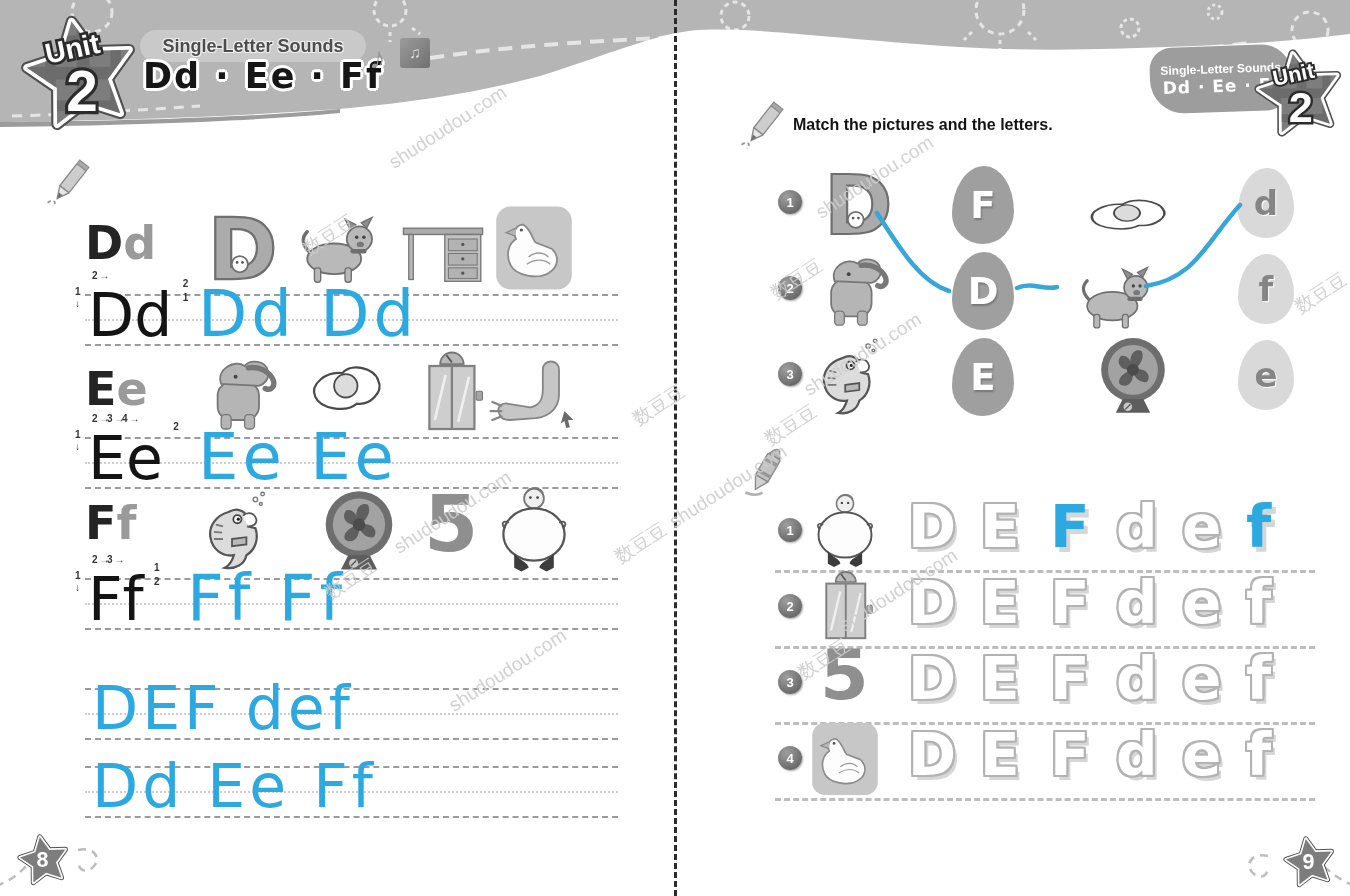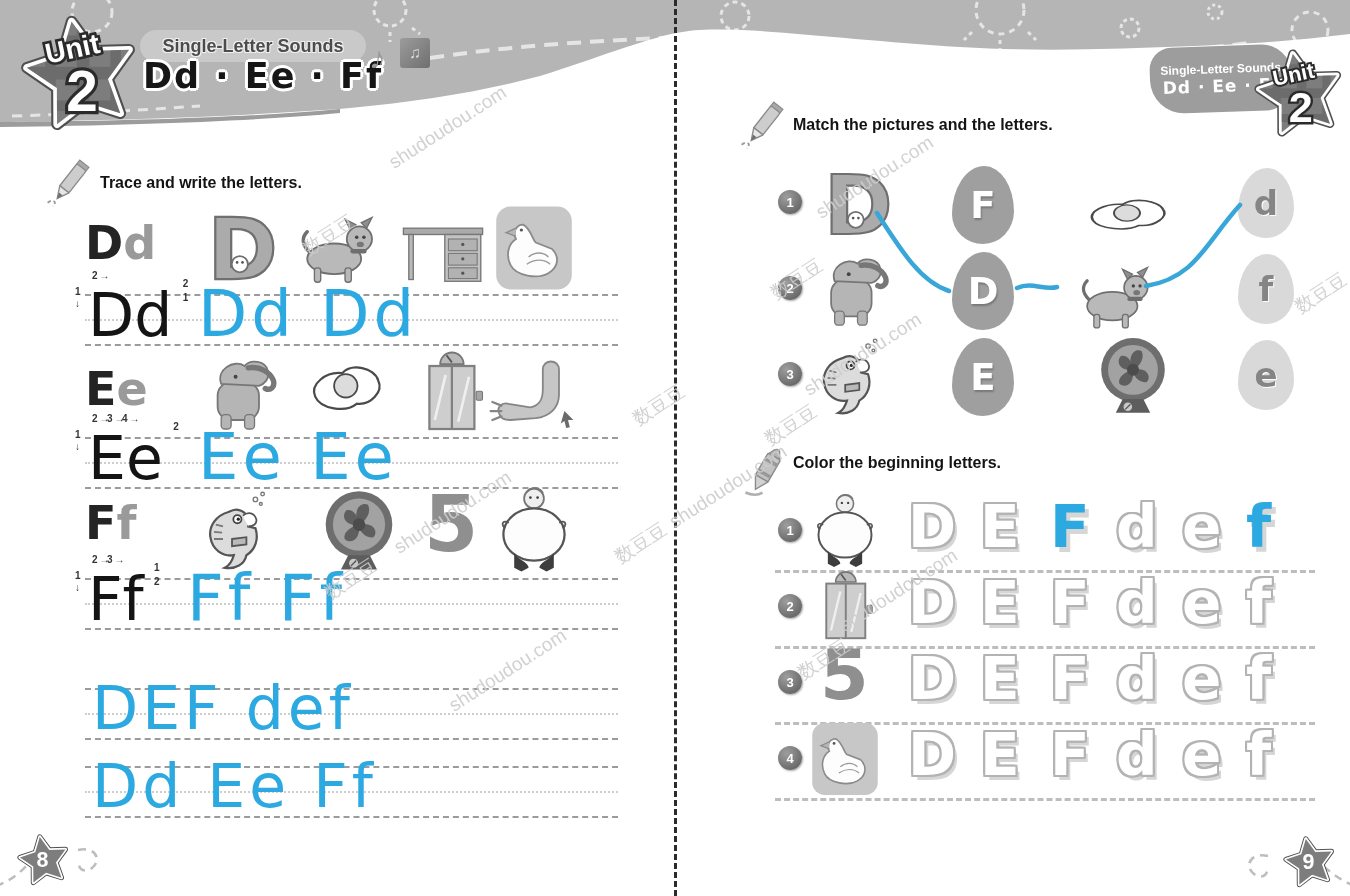--- a/index.html
+++ b/index.html
@@ -160,21 +160,20 @@
 
   <div id="pencil-left" class="tool-icon" style="left:44px;top:156px;"><svg viewBox="0 0 60 60" width="100%" height="100%">
         <g transform="rotate(38 30 30)">
           <rect x="22" y="4" width="13" height="6" fill="#a9a9a9" stroke="#8a8a8a" stroke-width="1.2"></rect>
           <rect x="22" y="9" width="13" height="31" rx="2" fill="#cdcdcd" stroke="#8a8a8a" stroke-width="1.5"></rect>
           <path d="M22,40 L28.5,53 L35,40 Z" fill="#e6e6e6" stroke="#8a8a8a" stroke-width="1.5"></path>
           <path d="M26,46.5 L28.5,53 L31,46.5 Z" fill="#6e6e6e"></path>
         </g>
         <path d="M4,52 C10,47 15,51 10,56" fill="none" stroke="#9a9a9a" stroke-width="2" stroke-dasharray="4 3"></path>
       </svg></div>
-  <div class="sec-title" style="left:100px;top:174px;">Trace and write the letters.</div>
 
   <div id="left-rows">
       <div class="label-letters" style="left:85px;top:220px;"><span class="cap">D</span><span class="sm">d</span></div>
       <div class="picture" style="left:193px;top:203px;width:90px;height:90px;"><svg viewBox="0 0 100 100">
           <text x="16" y="84" font-size="94" font-weight="bold" font-family="DejaVu Sans" fill="#ababab" stroke="#6f6f6f" stroke-width="2.5">D</text>
           <circle cx="52" cy="68" r="9" fill="#fff" stroke="#6f6f6f" stroke-width="2"></circle>
           <circle cx="49" cy="66" r="1.5" fill="#555"></circle>
           <circle cx="55" cy="66" r="1.5" fill="#555"></circle>
         </svg></div>
       <div class="picture" style="left:291px;top:203px;width:90px;height:90px;"><svg viewBox="0 0 100 100">
@@ -397,21 +396,20 @@
   <div id="crayon-right" class="tool-icon" style="left:740px;top:444px;"><svg viewBox="0 0 60 60" width="100%" height="100%">
         <g transform="rotate(30 30 30)">
           <path d="M25,6 C28,2 31,2 33,7 L36,12 L22,12 Z" fill="#b3b3b3" stroke="#8a8a8a" stroke-width="1.3"></path>
           <rect x="21" y="12" width="16" height="28" rx="2" fill="#c2c2c2" stroke="#8a8a8a" stroke-width="1.5"></rect>
           <rect x="21" y="17" width="16" height="4" fill="#999"></rect>
           <rect x="21" y="32" width="16" height="4" fill="#999"></rect>
           <path d="M21,40 L29,54 L37,40 Z" fill="#d2d2d2" stroke="#8a8a8a" stroke-width="1.5"></path>
         </g>
         <path d="M6,54 C13,57 20,57 25,54" fill="none" stroke="#b0b0b0" stroke-width="3"></path>
       </svg></div>
-  <div class="sec-title" style="left:793px;top:454px;">Color the beginning letters.</div>
   <div id="color-rows">
       <div class="badge" style="left:778px;top:518px;">1</div>
       <div class="picture" style="left:806px;top:492px;width:78px;height:78px;"><svg viewBox="0 0 100 100">
           <circle cx="50" cy="15" r="11" fill="#efefef" stroke="#777" stroke-width="2"></circle>
           <path d="M42,8 C46,2 56,2 60,9" fill="none" stroke="#777" stroke-width="2"></path>
           <circle cx="46" cy="14" r="1.5" fill="#444"></circle>
           <circle cx="54" cy="14" r="1.5" fill="#444"></circle>
           <ellipse cx="50" cy="55" rx="34" ry="29" fill="#fdfdfd" stroke="#555" stroke-width="2.5"></ellipse>
           <path d="M22,42 C15,38 13,44 18,48 M78,42 C85,38 87,44 82,48" fill="none" stroke="#555" stroke-width="2"></path>
           <path d="M28,76 C34,84 44,86 44,92 L36,96 L28,92 Z" fill="#3d3d3d"></path>

